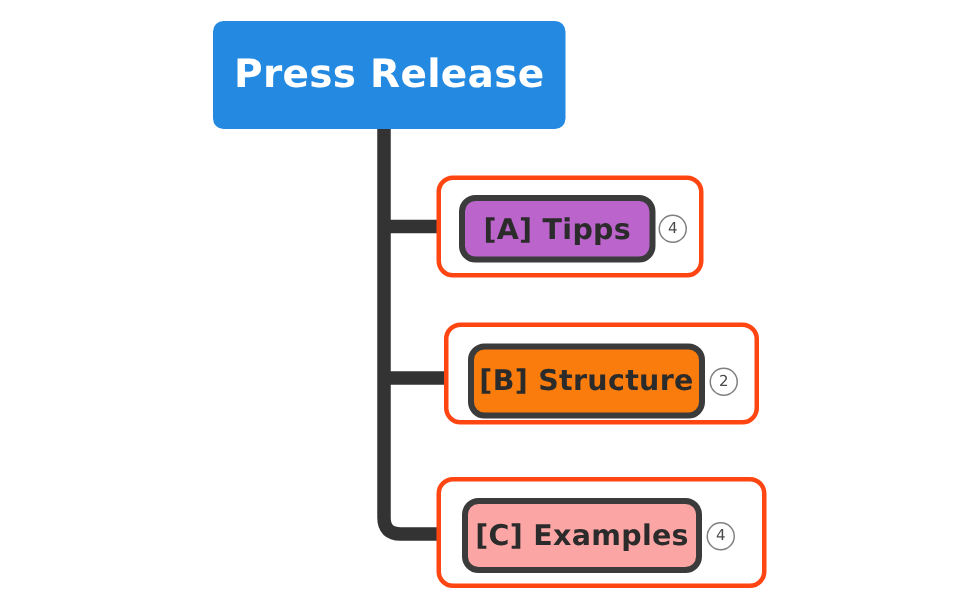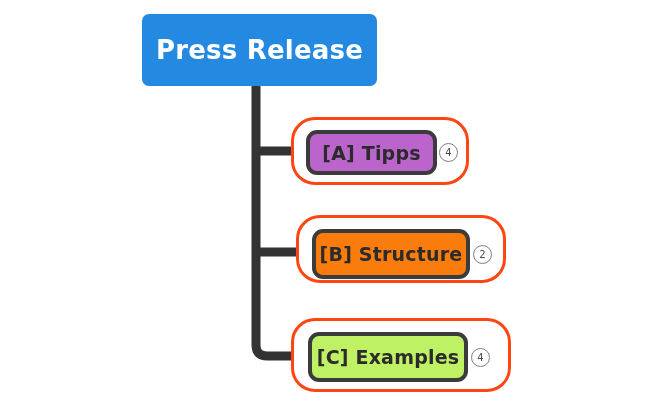--- a/index.html
+++ b/index.html
@@ -48,21 +48,21 @@
     font-weight: bold;
     letter-spacing: 0.2px;
     white-space: nowrap;
   }
 
   
   .child-node {
     position: absolute;
     box-sizing: border-box;
     border: 3px solid #ff4612;
-    border-radius: 24px;
+    border-radius: 11px;
     background: #ffffff;
     z-index: 3;
   }
   .child-inner {
     position: absolute;
     box-sizing: border-box;
     border: 4px solid #3b3b3b;
     border-radius: 11px;
     display: flex;
     align-items: center;
@@ -96,21 +96,21 @@
   #node-a .child-inner { left: 12px; top: 10px; width: 131px; height: 45px; background: #bb64cc; }
   #node-a .child-badge { left: 145px; top: 23px; }
 
   
   #node-b        { left: 296px; top: 215px; width: 210px; height: 68px; }
   #node-b .child-inner { left: 13px; top: 11px; width: 158px; height: 50px; background: #f97c0c; }
   #node-b .child-badge { left: 174px; top: 27px; }
 
   
   #node-c        { left: 291px; top: 318px; width: 220px; height: 74px; }
-  #node-c .child-inner { left: 14px; top: 11px; width: 160px; height: 50px; background: #bef264; }
+  #node-c .child-inner { left: 14px; top: 11px; width: 160px; height: 50px; background: #fca5a5; }
   #node-c .child-badge { left: 177px; top: 27px; }
 </style>
 </head>
 <body>
 
 <div id="mindmap">
 
   <svg id="connectors" viewBox="0 0 649 402" xmlns="http://www.w3.org/2000/svg">
 
     <path d="M 256 78 L 256 345 Q 256 356 267 356 L 296 356" fill="none" stroke="#333333" stroke-width="9" stroke-linecap="butt"></path>

